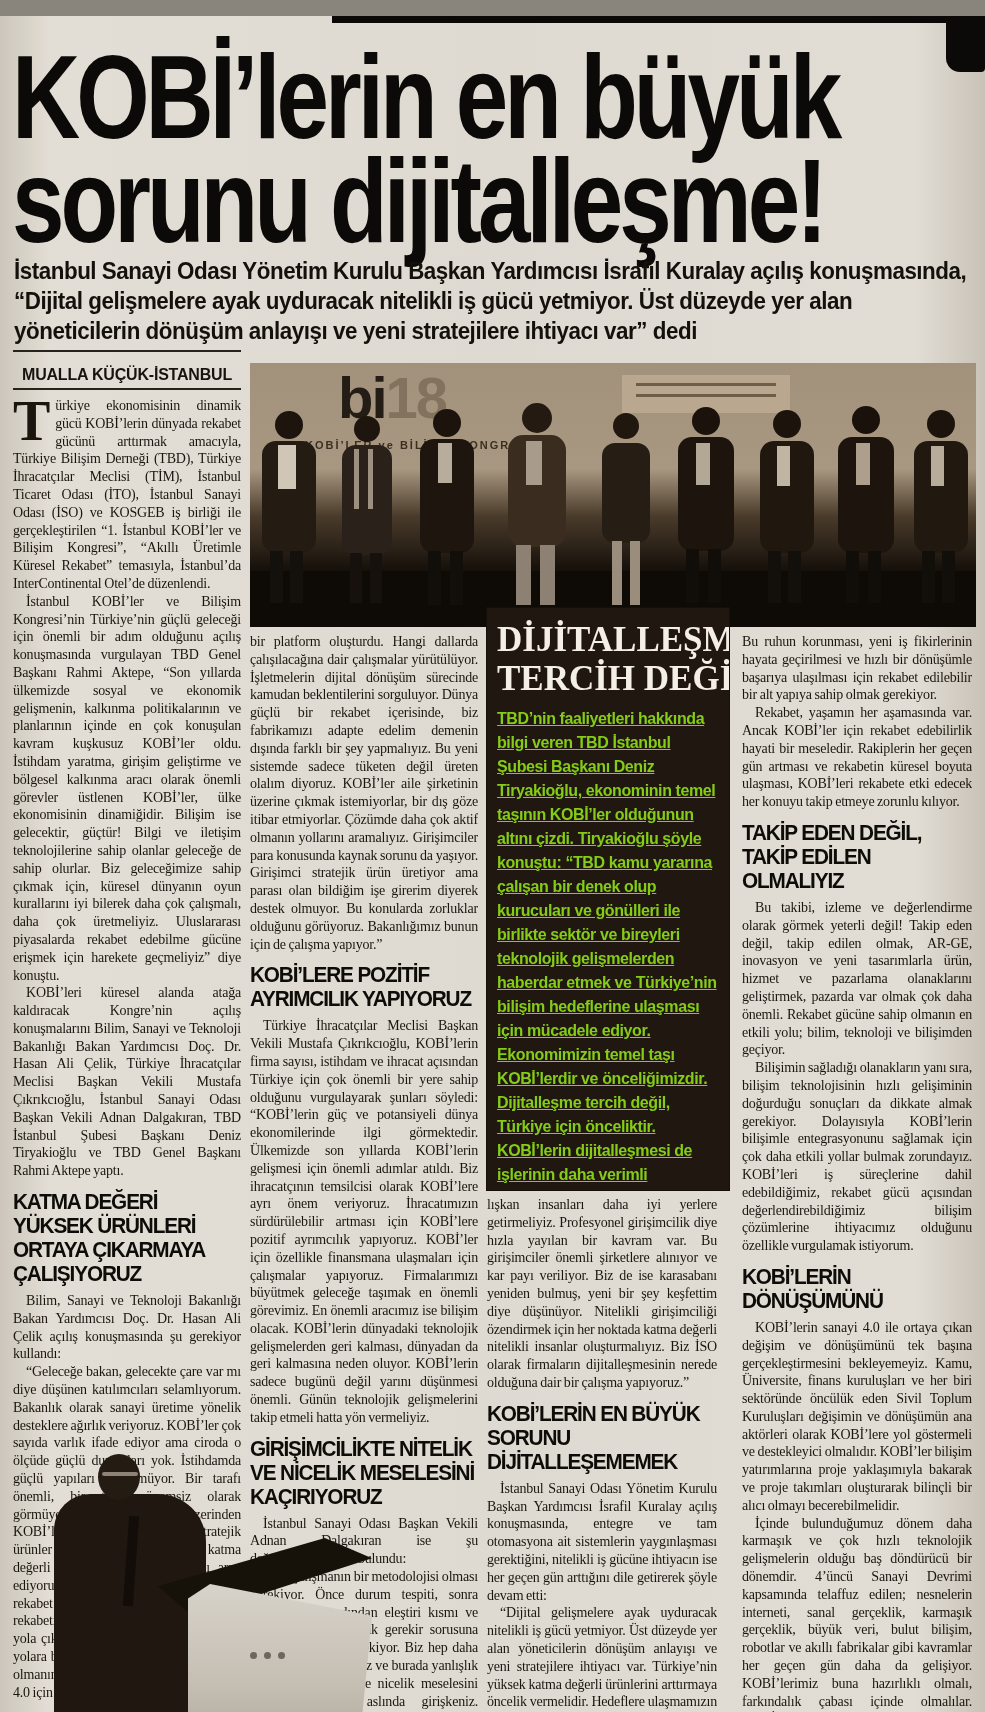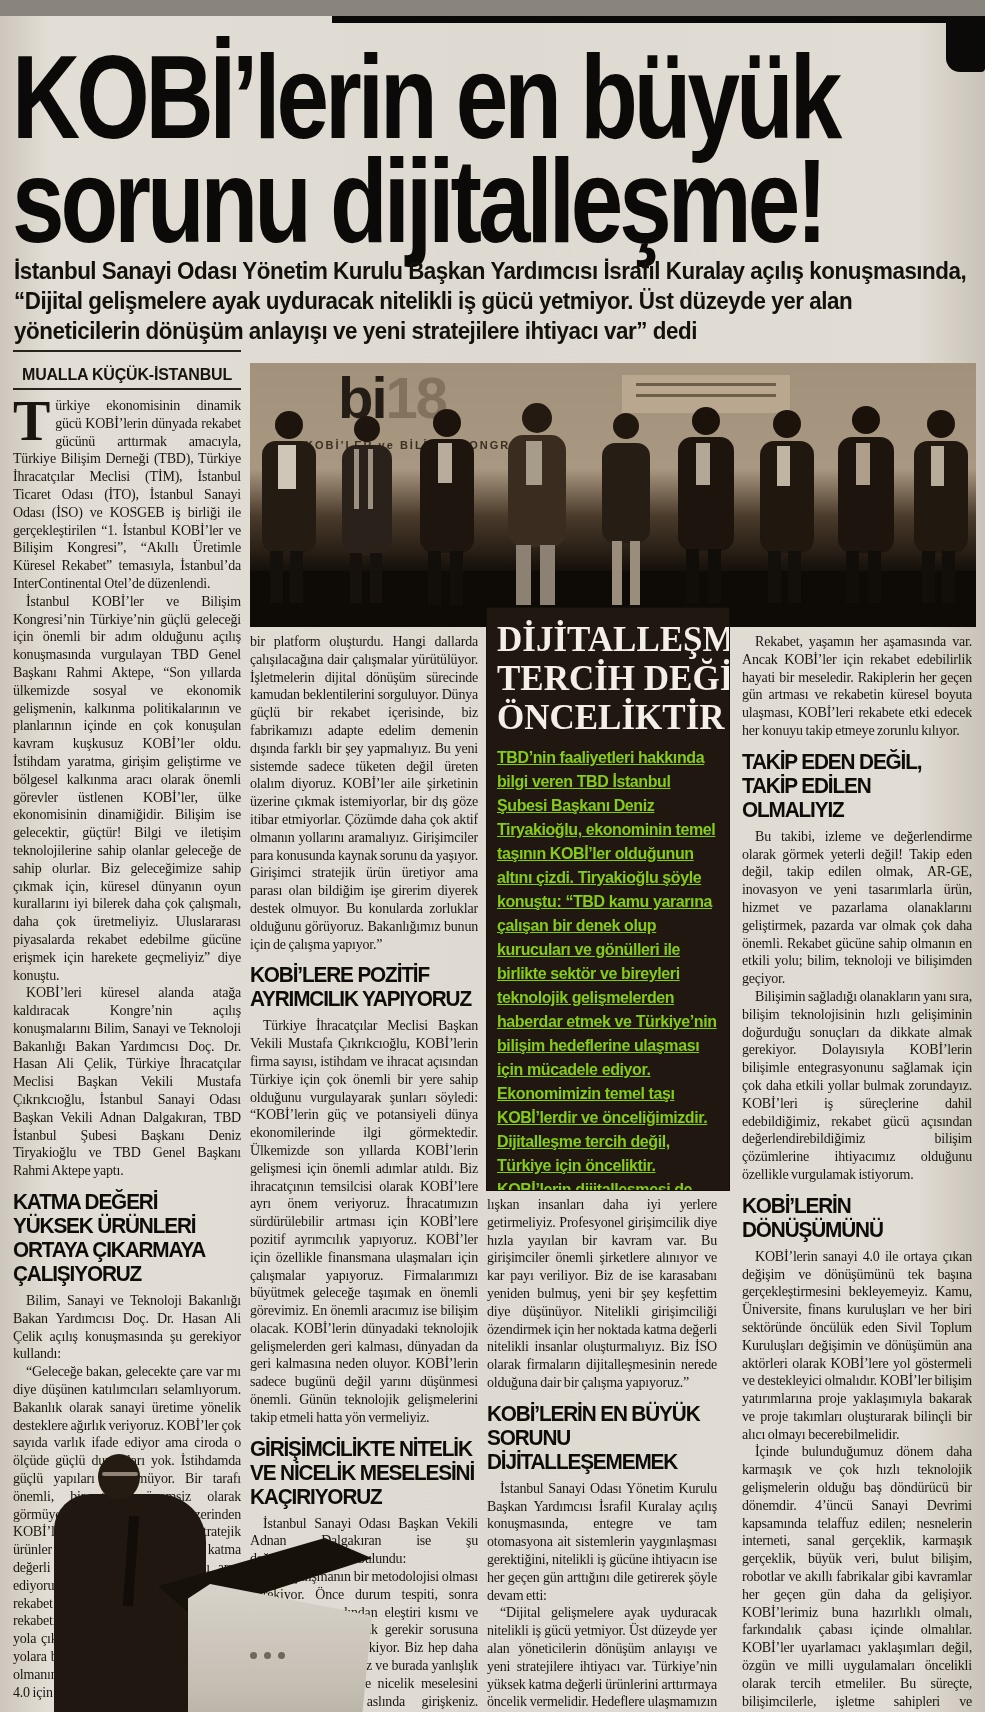--- a/index.html
+++ b/index.html
@@ -182,33 +182,33 @@
     <p class="p ind">Türkiye İhracatçılar Meclisi Başkan Vekili Mustafa Çıkrıkcıoğlu, KOBİ’lerin firma sayısı, istihdam ve ihracat açısından Türkiye için çok önemli bir yere sahip olduğunu vurgulayarak şunları söyledi: “KOBİ’lerin güç ve potansiyeli dünya ekonomilerinde ilgi görmektedir. Ülkemizde son yıllarda KOBİ’lerin gelişmesi için önemli adımlar atıldı. Biz ihracatçının temsilcisi olarak KOBİ’lere ayrı önem veriyoruz. İhracatımızın sürdürülebilir artması için KOBİ’lere pozitif ayrımcılık yapıyoruz. KOBİ’ler için özellikle finansmana ulaşmaları için çalışmalar yapıyoruz. Firmalarımızı büyütmek geleceğe taşımak en önemli görevimiz. En önemli aracımız ise bilişim olacak. KOBİ’lerin dünyadaki teknolojik gelişmelerden geri kalması, dünyadan da geri kalmasına neden oluyor. KOBİ’lerin sadece bugünü değil yarını düşünmesi önemli. Günün teknolojik gelişmelerini takip etmeli hatta yön vermeliyiz.</p>
     <h2 class="h">GİRİŞİMCİLİKTE NİTELİK VE NİCELİK MESELESİNİ KAÇIRIYORUZ</h2>
     <p class="p ind">İstanbul Sanayi Odası Başkan Vekili Adnan Dalgakıran ise şu değerlendirmelerde bulundu:</p>
     <p class="p ind">“Her çalışmanın bir metodolojisi olması gerekiyor. Önce durum tespiti, sonra karşılaştırma, ardından eleştiri kısmı ve sonrasında ne yapmak gerekir sorusuna cevap vermemiz gerekiyor. Biz hep daha fazla girişimci diyoruz ve burada yanlışlık yapıyoruz. Nitelik ve nicelik meselesini kaçırıyoruz. Biz aslında girişkeniz. Makine sektöründe 13 bin üretici 15 milyar dolar ihracat yapıyor. Almanya ise</p>
 
   </div>
 
   <div class="darkbox">
     <div class="t">DİJİTALLEŞME</div>
     <div class="t">TERCİH DEĞİL,</div>
-    <div class="t">ÖNCELİKTİR</div>
     <p>TBD’nin faaliyetleri hakkında bilgi veren TBD İstanbul Şubesi Başkanı Deniz Tiryakioğlu, ekonominin temel taşının KOBİ’ler olduğunun altını çizdi. Tiryakioğlu şöyle konuştu: “TBD kamu yararına çalışan bir denek olup kurucuları ve gönülleri ile birlikte sektör ve bireyleri teknolojik gelişmelerden haberdar etmek ve Türkiye’nin bilişim hedeflerine ulaşması için mücadele ediyor. Ekonomimizin temel taşı KOBİ’lerdir ve önceliğimizdir. Dijitalleşme tercih değil, Türkiye için önceliktir. KOBİ’lerin dijitalleşmesi de işlerinin daha verimli yapılması ve sürdürülebilir olması açısından önemlidir.</p>
 
   </div>
 
   <div class="col" id="col3">
     <p class="p">lışkan insanları daha iyi yerlere getirmeliyiz. Profesyonel girişimcilik diye hızla yayılan bir kavram var. Bu girişimciler önemli şirketlere alınıyor ve kar payı veriliyor. Biz de ise karasabanı yeniden bulmuş, yeni bir şey keşfettim diye düşünüyor. Nitelikli girişimciliği özendirmek için her noktada katma değerli nitelikli insanlar oluşturmalıyız. Biz İSO olarak firmaların dijitalleşmesinin nerede olduğuna dair bir çalışma yapıyoruz.”</p>
     <h2 class="h">KOBİ’LERİN EN BÜYÜK SORUNU DİJİTALLEŞEMEMEK</h2>
     <p class="p ind">İstanbul Sanayi Odası Yönetim Kurulu Başkan Yardımcısı İsrafil Kuralay açılış konuşmasında, entegre ve tam otomasyona ait sistemlerin yaygınlaşması gerektiğini, nitelikli iş gücüne ihtiyacın ise her geçen gün arttığını dile getirerek şöyle devam etti:</p>
     <p class="p ind">“Dijital gelişmelere ayak uyduracak nitelikli iş gücü yetmiyor. Üst düzeyde yer alan yöneticilerin dönüşüm anlayışı ve yeni stratejilere ihtiyacı var. Türkiye’nin yüksek katma değerli ürünlerini arttırmaya öncelik vermelidir. Hedeflere ulaşmamızın yolu buradan geçiyor. Nitelikli insan kaynağını önceden hazırlamalıyız. KOBİ’leri küresel pazarda rekabet etmeleri ve girdi maliyetlerini düşürmeleri için yoğun bir trafik içindeyiz. KOBİ’lerin en büyük sorunu kurumsallaşamamak ve bilişimden uzak kalmak. Baş-</p>
   </div>
 
   <div class="col" id="col4">
+    <p class="p">Bu ruhun korunması, yeni iş fikirlerinin hayata geçirilmesi ve hızlı bir dönüşümle başarıya ulaşılması için rekabet edilebilir bir alt yapıya sahip olmak gerekiyor.</p>
     <p class="p ind">Rekabet, yaşamın her aşamasında var. Ancak KOBİ’ler için rekabet edebilirlik hayati bir meseledir. Rakiplerin her geçen gün artması ve rekabetin küresel boyuta ulaşması, KOBİ’leri rekabete etki edecek her konuyu takip etmeye zorunlu kılıyor.</p>
     <h2 class="h">TAKİP EDEN DEĞİL, TAKİP EDİLEN OLMALIYIZ</h2>
     <p class="p ind">Bu takibi, izleme ve değerlendirme olarak görmek yeterli değil! Takip eden değil, takip edilen olmak, AR-GE, inovasyon ve yeni tasarımlarla ürün, hizmet ve pazarlama olanaklarını geliştirmek, pazarda var olmak çok daha önemli. Rekabet gücüne sahip olmanın en etkili yolu; bilim, teknoloji ve bilişimden geçiyor.</p>
     <p class="p ind">Bilişimin sağladığı olanakların yanı sıra, bilişim teknolojisinin hızlı gelişiminin doğurduğu sonuçları da dikkate almak gerekiyor. Dolayısıyla KOBİ’lerin bilişimle entegrasyonunu sağlamak için çok daha etkili yollar bulmak zorundayız. KOBİ’leri iş süreçlerine dahil edebildiğimiz, rekabet gücü açısından değerlendirebildiğimiz bilişim çözümlerine ihtiyacımız olduğunu özellikle vurgulamak istiyorum.</p>
     <h2 class="h">KOBİ’LERİN DÖNÜŞÜMÜNÜ</h2>
     <p class="p ind">KOBİ’lerin sanayi 4.0 ile ortaya çıkan değişim ve dönüşümünü tek başına gerçekleştirmesini bekleyemeyiz. Kamu, Üniversite, finans kuruluşları ve her biri sektöründe öncülük eden Sivil Toplum Kuruluşları değişimin ve dönüşümün ana aktörleri olarak KOBİ’lere yol göstermeli ve destekleyici olmalıdır. KOBİ’ler bilişim yatırımlarına proje yaklaşımıyla bakarak ve proje takımları oluşturarak bilinçli bir alıcı olmayı becerebilmelidir.</p>
     <p class="p ind">İçinde bulunduğumuz dönem daha karmaşık ve çok hızlı teknolojik gelişmelerin olduğu baş döndürücü bir dönemdir. 4’üncü Sanayi Devrimi kapsamında telaffuz edilen; nesnelerin interneti, sanal gerçeklik, karmaşık gerçeklik, büyük veri, bulut bilişim, robotlar ve akıllı fabrikalar gibi kavramlar her geçen gün daha da gelişiyor. KOBİ’lerimiz buna hazırlıklı olmalı, farkındalık çabası içinde olmalılar. KOBİ’ler uyarlamacı yaklaşımları değil, özgün ve milli uygulamaları öncelikli olarak tercih etmeliler. Bu süreçte, bilişimcilerle, işletme sahipleri ve yöneticileri arasında yeni bir iletişim biçimi geliştirilmesi sağlanmalıdır.</p>
 
   </div>
 

